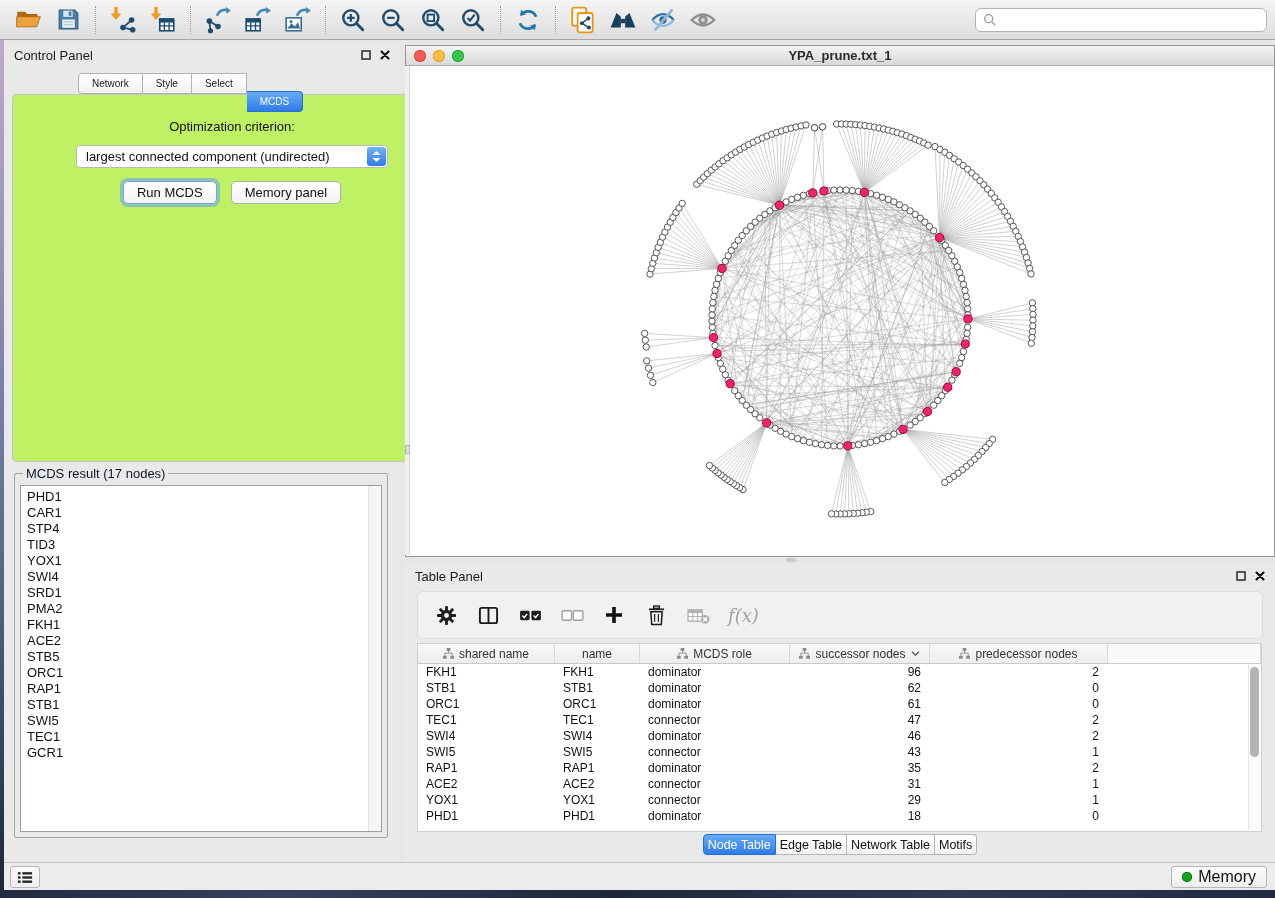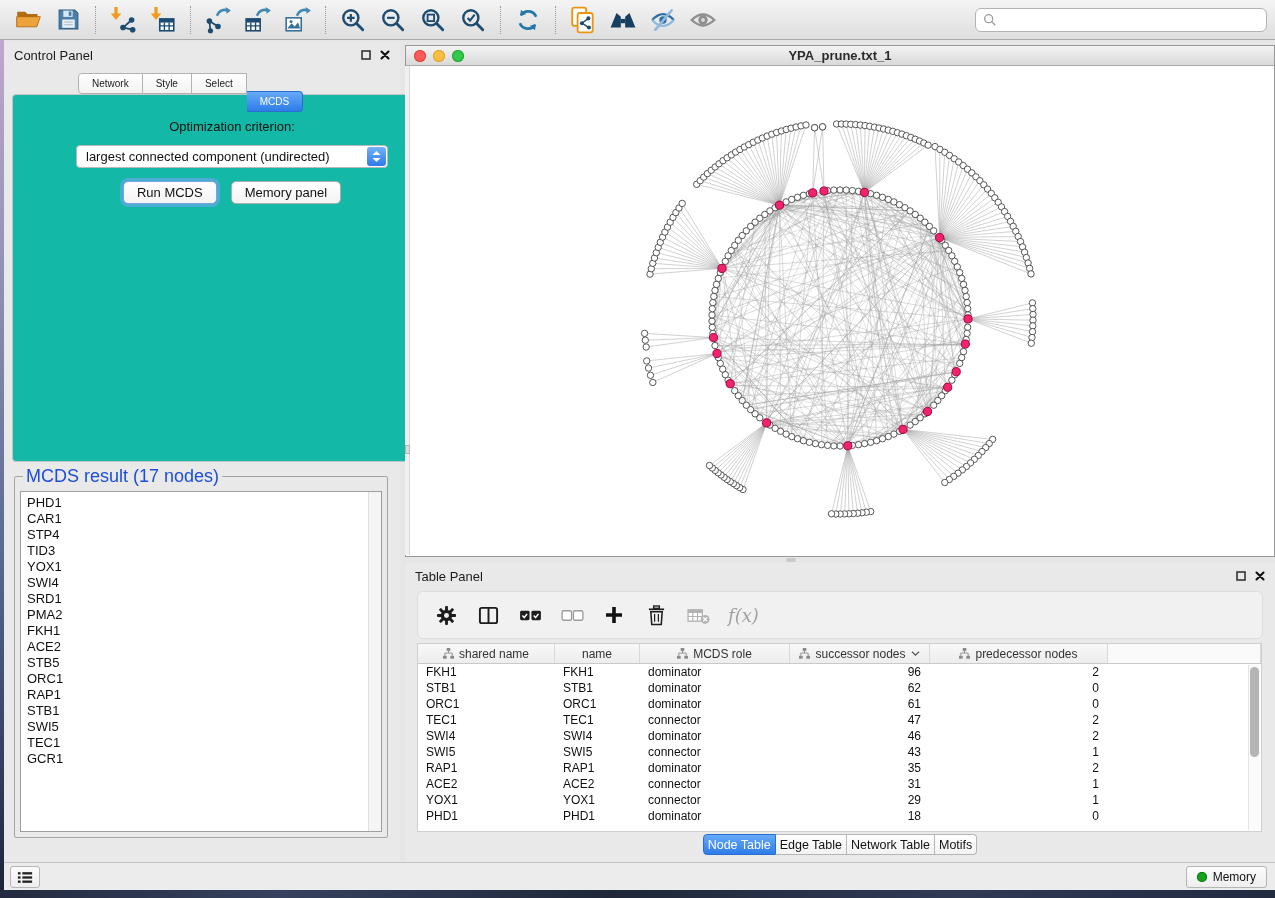--- a/index.html
+++ b/index.html
@@ -32,34 +32,34 @@
   .win-btns { margin-left:auto; display:flex; gap:9px; align-items:center; }
   .win-btn { background:transparent; border:none; padding:0; display:flex; align-items:center; }
   .cp-tabs { position:absolute; left:74px; top:31px; display:flex; z-index:2; }
   .cp-tab { height:21px; padding:0 13px; background:linear-gradient(#ffffff,#f2f2f2);
     border:1px solid #b2b2b2; border-left:none; font-size:10px; color:#1b1b1b;
     display:flex; align-items:center; cursor:default; }
   .cp-tab:first-child { border-left:1px solid #b2b2b2; border-radius:4px 0 0 4px; }
   .cp-tab:last-child { border-radius:0 4px 4px 0; }
   .cp-tab.active { background:linear-gradient(#66aaf8,#2d7ce8); color:#fff; border-color:#2a6fd0;margin-top:18px; }
   .cp-inner { position:absolute; left:8px; top:52px; width:440px; height:368px;
-    background:#14b8a6; border:1px solid #c5c5c5; border-radius:4px; }
+    background:#bef264; border:1px solid #c5c5c5; border-radius:4px; }
   .opt-label { margin-top:24px; text-align:center; font-size:13px; color:#111; }
   .select-row { margin:11px auto 0; width:312px; height:23px; background:#fff;
     border:1px solid #b9b9b9; border-radius:4px; display:flex; align-items:center;
     font-size:13px; color:#111; padding:0 24px 0 9px; position:relative; }
   .select-spin { position:absolute; right:1px; top:1px; width:19px; height:19px; border-radius:3px;
     background:linear-gradient(#72b1f9,#2e7ce8); display:flex; align-items:center; justify-content:center; }
   .btn-row { display:flex; justify-content:center; gap:14px; margin-top:13px; }
   .pbtn { height:23px; padding:0 13px; background:linear-gradient(#ffffff,#f3f3f3);
     border:1px solid #adadad; border-radius:5px; font-size:13px; color:#111; font-family:inherit; }
   .pbtn.focused { box-shadow:0 0 0 3px rgba(110,165,240,.6); border-color:#7aa4e0; }
   .mcds-fieldset { position:absolute; left:10px; top:424px; width:374px; height:372px;
     border:1px solid #a5a5a5; border-radius:2px; margin:0; padding:0; }
-  .mcds-fieldset legend { font-size:18px; color:#1d4ed8; margin-left:8px; padding:0 3px;margin-top:43px; }
+  .mcds-fieldset legend { font-size:13px; color:#0f172a; margin-left:8px; padding:0 3px;margin-top:43px; }
   .mcds-listbox { position:absolute; left:5px; right:5px; top:4px; bottom:5px;
     background:#fff; border:1px solid #9d9d9d; overflow:hidden; padding:3px 0 0 6px;
     font-size:13px; line-height:16px; color:#111; }
   .mcds-item { height:16px; }
   .mcds-track { position:absolute; right:6px; top:5px; bottom:6px; width:13px;
     background:#f5f5f5; border-left:1px solid #e0e0e0; }
 
   
   .net-frame { position:absolute; left:405px; top:45px; width:870px; height:512px;
     border:1px solid #979797; background:#fff; }
@@ -111,21 +111,21 @@
   .tp-tab.active { background:linear-gradient(#66aaf8,#2d7ce8); color:#fff; border-color:#2a6fd0; }
 
   
   .statusbar { position:absolute; left:0; top:862px; width:1275px; height:28px;
     background:#ececec; border-top:1px solid #c2c2c2; z-index:20; }
   .list-btn { position:absolute; left:10px; top:3px; width:30px; height:22px;
     background:linear-gradient(#fbfbfb,#eee); border:1px solid #b5b5b5; border-radius:3px;
     display:flex; align-items:center; justify-content:center; }
   .memory-btn { position:absolute; right:8px; top:3px; height:22px; padding:0 10px;
     background:linear-gradient(#fbfbfb,#eee); border:1px solid #b5b5b5; border-radius:3px;
-    display:flex; align-items:center; gap:6px; font-size:12px; color:#111; font-family:inherit; }
+    display:flex; align-items:center; gap:6px; font-size:16px; color:#111; font-family:inherit; }
   .mem-dot { width:10px; height:10px; border-radius:50%; background:#17a11d; box-shadow:inset 0 0 0 1px #0d7a12; }
 </style>
 </head>
 <body>
 
 <div class="toolbar">
   <button class="tbicon">
     <svg viewBox="0 0 24 24" width="27" height="27">
         <path d="M2 5h7l2 2h9v4H2z" fill="#b06a10"></path>
         <path d="M1.5 9.5h21l-3.2 9H1.5z" fill="#eda23b" stroke="#b06a10" stroke-width="0.8"></path>

